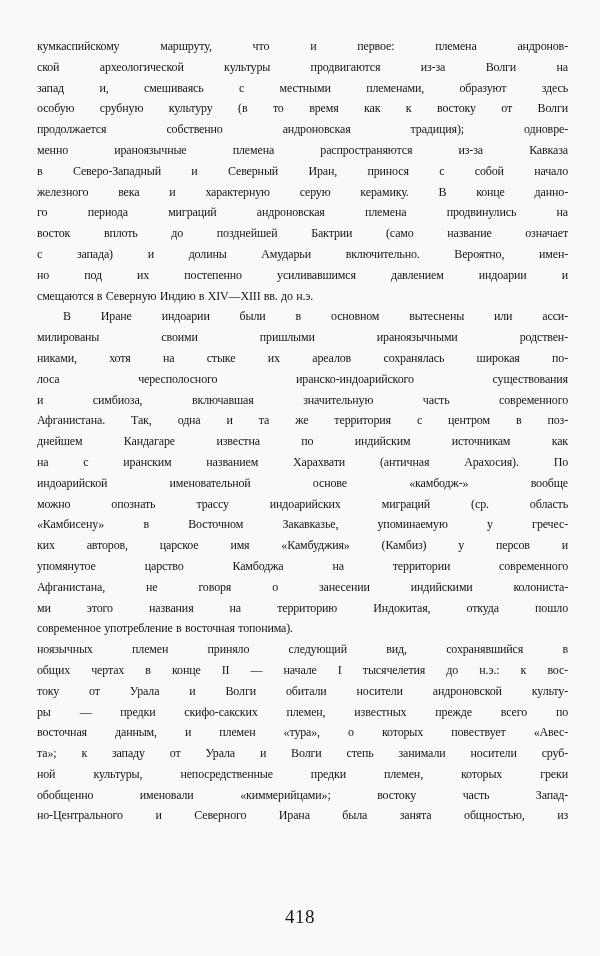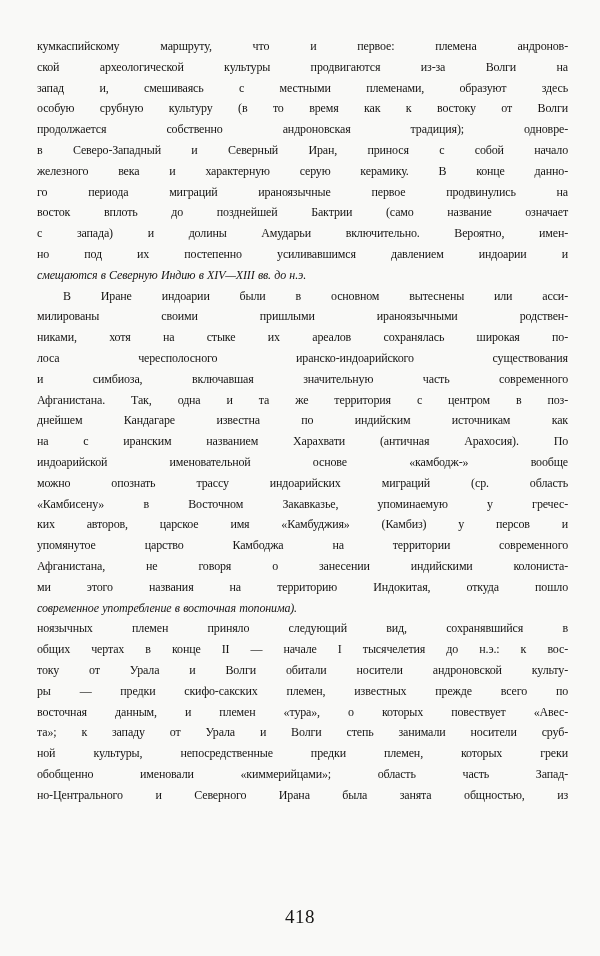--- a/index.html
+++ b/index.html
@@ -36,21 +36,20 @@
     height: 20.8px;
     letter-spacing: -0.15px;
     word-spacing: 0.5px;
     text-align: justify;
     text-align-last: justify;
     -moz-text-align-last: justify;
     white-space: normal;
   }
   .line.para-end {
     text-align-last: left;
-    font-style: italic;
     -moz-text-align-last: left;
   }
   .line.indent {
     text-indent: 26px;
   }
   .page-number {
     position: absolute;
     top: 905px;
     left: 0;
     width: 600px;
@@ -65,23 +64,24 @@
 <body>
 
 <div class="page">
   <div class="text-block" id="text-block">
       <div class="paragraph">
         <div class="line">кумкаспийскому маршруту, что и первое: племена андронов-</div>
         <div class="line">ской археологической культуры продвигаются из-за Волги на</div>
         <div class="line">запад и, смешиваясь с местными племенами, образуют здесь</div>
         <div class="line">особую срубную культуру (в то время как к востоку от Волги</div>
         <div class="line">продолжается собственно андроновская традиция); одновре-</div>
+        <div class="line">менно ираноязычные племена распространяются из-за Кавказа</div>
         <div class="line">в Северо-Западный и Северный Иран, принося с собой начало</div>
         <div class="line">железного века и характерную серую керамику. В конце данно-</div>
-        <div class="line">го периода миграций ираноязычные первое продвинулись на</div>
+        <div class="line">го периода миграций андроновская племена продвинулись на</div>
         <div class="line">восток вплоть до позднейшей Бактрии (само название означает</div>
         <div class="line">с запада) и долины Амударьи включительно. Вероятно, имен-</div>
         <div class="line">но под их постепенно усиливавшимся давлением индоарии и</div>
         <div class="line para-end">смещаются в Северную Индию в XIV—XIII вв. до н.э.</div>
       </div>
       <div class="paragraph">
         <div class="line indent">В Иране индоарии были в основном вытеснены или асси-</div>
         <div class="line">милированы своими пришлыми ираноязычными родствен-</div>
         <div class="line">никами, хотя на стыке их ареалов сохранялась широкая по-</div>
         <div class="line">лоса чересполосного иранско-индоарийского существования</div>
@@ -99,18 +99,18 @@
         <div class="line para-end">современное употребление в восточная топонима).</div>
       </div>
       <div class="paragraph">
         <div class="line">ноязычных племен приняло следующий вид, сохранявшийся в</div>
         <div class="line">общих чертах в конце II — начале I тысячелетия до н.э.: к вос-</div>
         <div class="line">току от Урала и Волги обитали носители андроновской культу-</div>
         <div class="line">ры — предки скифо-сакских племен, известных прежде всего по</div>
         <div class="line">восточная данным, и племен «тура», о которых повествует «Авес-</div>
         <div class="line">та»; к западу от Урала и Волги степь занимали носители сруб-</div>
         <div class="line">ной культуры, непосредственные предки племен, которых греки</div>
-        <div class="line">обобщенно именовали «киммерийцами»; область часть Запад-</div>
+        <div class="line">обобщенно именовали «киммерийцами»; востоку часть Запад-</div>
         <div class="line">но-Центрального и Северного Ирана была занята общностью, из</div>
       </div>
     </div>
   <div class="page-number">418</div>
 </div>
 
 </body></html>

